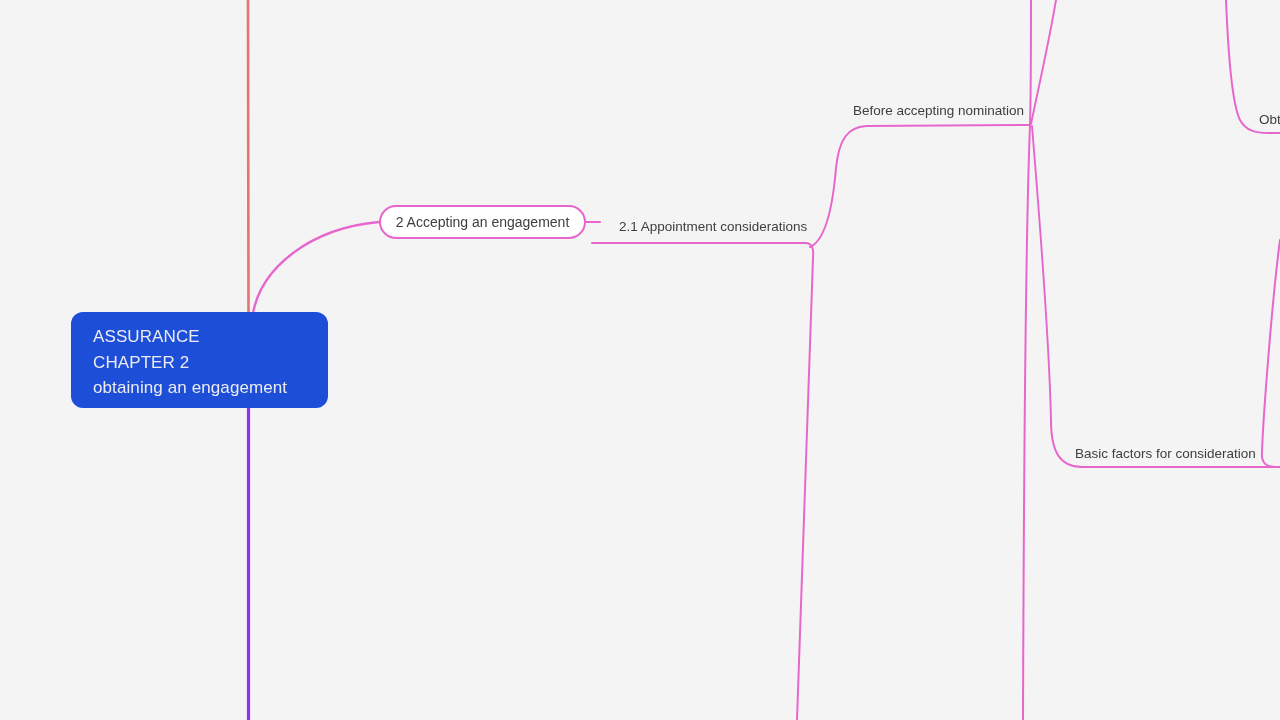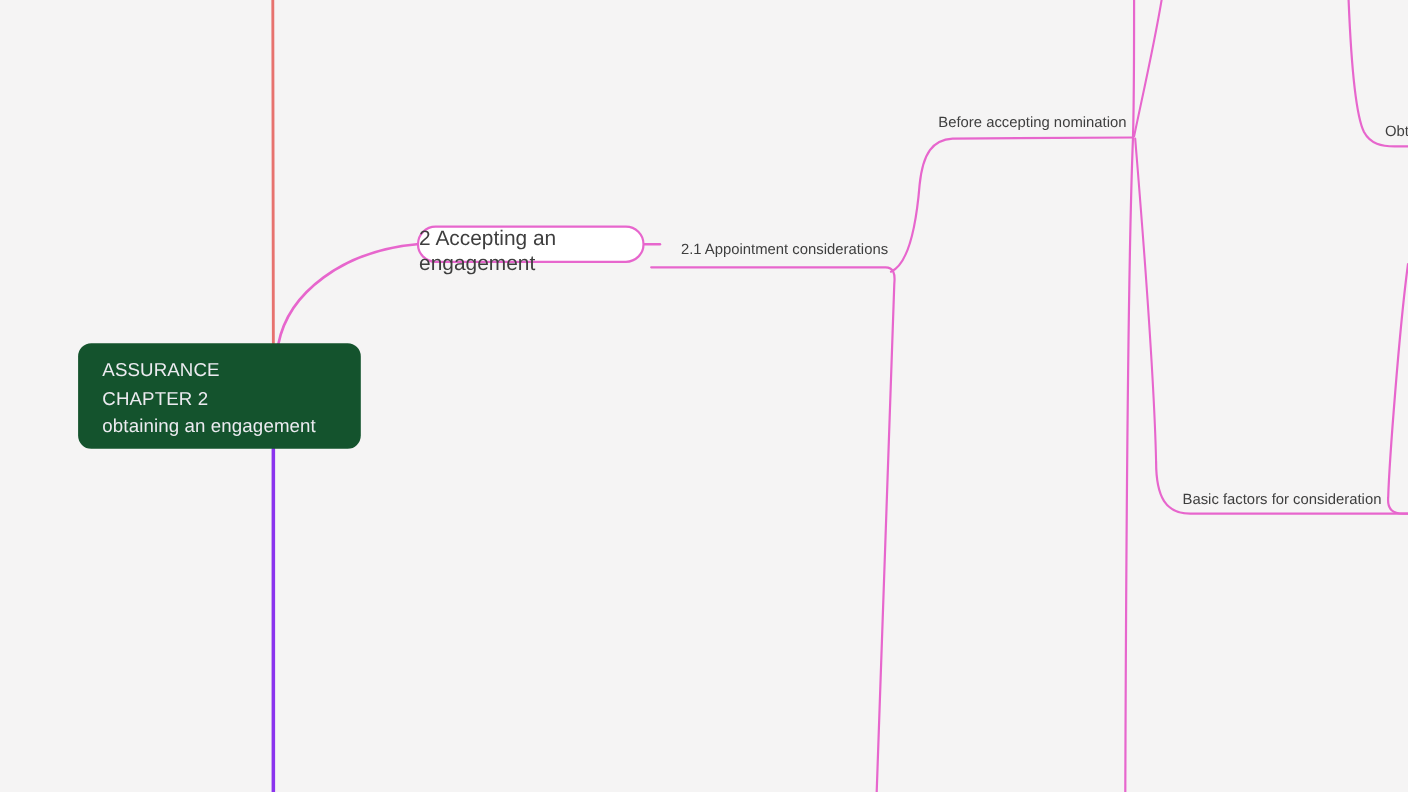--- a/index.html
+++ b/index.html
@@ -28,43 +28,43 @@
   .node {
     position: absolute;
     box-sizing: border-box;
   }
   
   .root-node {
     left: 71px;
     top: 312px;
     width: 257px;
     height: 96px;
-    background: #14532d;
+    background: #1d4ed8;
     border-radius: 12px;
     color: #ecebf0;
     font-size: 17px;
     line-height: 25.5px;
     padding: 12px 0 0 22px;
     white-space: pre;
     letter-spacing: 0.1px;
   }
   
   .pill-node {
     left: 379px;
     top: 205px;
     width: 207px;
     height: 34px;
     background: #ffffff;
     border: 2px solid #e766cd;
     border-radius: 17px;
     display: flex;
-    align-items: flex-start;
+    align-items: center;
     justify-content: center;
     color: #3e3e3e;
-    font-size: 19px;
+    font-size: 14px;
   }
   
   .plain-label {
     color: #3e3e3e;
     font-size: 13.5px;
     white-space: nowrap;
     display: flex;
     align-items: center;
   }
   .lbl-appointment { left: 619px; top: 219px; text-align: center; }

